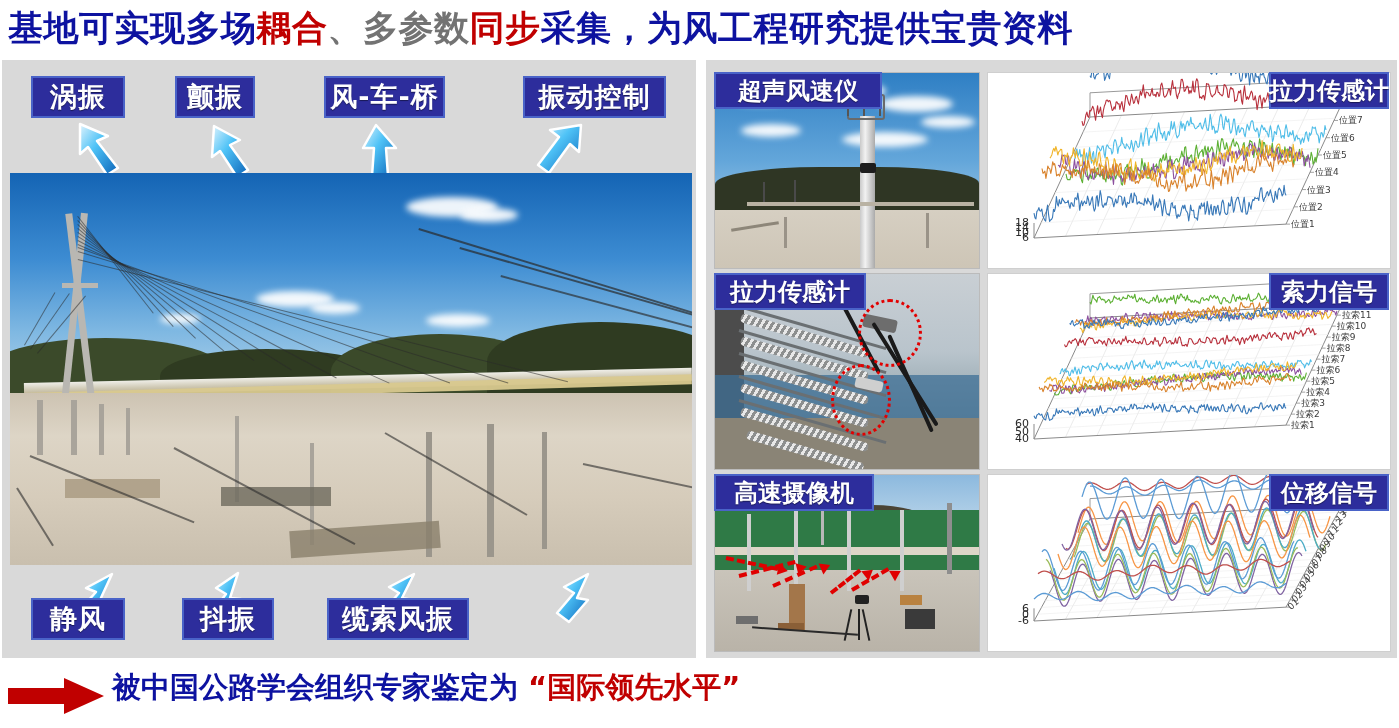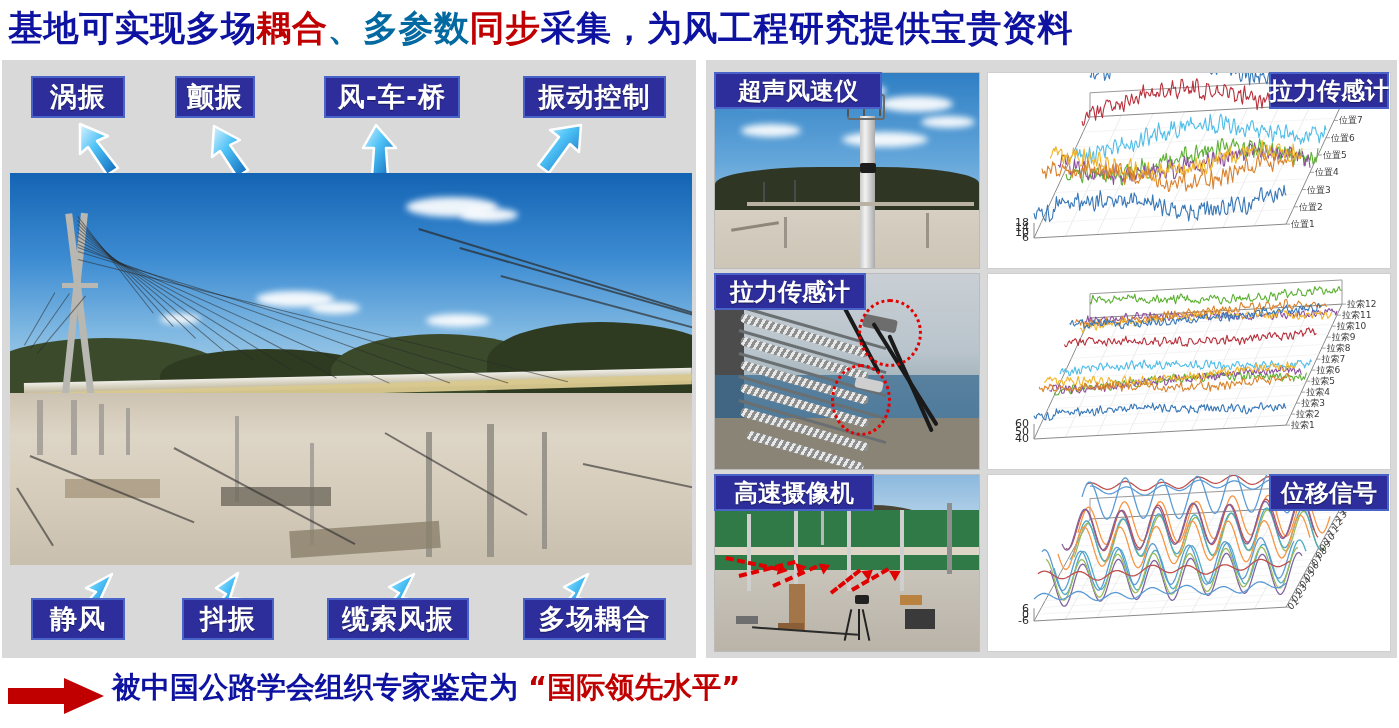--- a/index.html
+++ b/index.html
@@ -111,28 +111,28 @@
     position:absolute;left:112px;top:668px;font-size:29px;font-weight:bold;
     white-space:nowrap;font-family:"DejaVu Sans","Liberation Sans",sans-serif;
   }
 </style>
 </head>
 <body>
 
 <div class="slide">
 
   <div id="title-bar">
-    <div class="ttl" id="title-text"><span style="color: rgb(13, 18, 160);">基地可实现多场</span><span style="color: rgb(192, 0, 0);">耦合</span><span style="color: #0369a1;">、多参数</span><span style="color: rgb(192, 0, 0);">同步</span><span style="color: rgb(13, 18, 160);">采集，为风工程研究提供宝贵资料</span></div>
+    <div class="ttl" id="title-text"><span style="color: rgb(13, 18, 160);">基地可实现多场</span><span style="color: rgb(192, 0, 0);">耦合</span><span style="color: #737373;">、多参数</span><span style="color: rgb(192, 0, 0);">同步</span><span style="color: rgb(13, 18, 160);">采集，为风工程研究提供宝贵资料</span></div>
   </div>
 
   <div id="left-panel">
 
     <div class="blue-box tag-top" style="left:29px;top:16px;width:94px;">涡振</div>
     <div class="blue-box tag-top" style="left:173px;top:16px;width:80px;">颤振</div>
-    <div class="blue-box tag-top" style="left:322px;top:16px;width:136px;">风-车-桥</div>
+    <div class="blue-box tag-top" style="left:322px;top:16px;width:121px;">风-车-桥</div>
     <div class="blue-box tag-top" style="left:521px;top:16px;width:143px;">振动控制</div>
 
     <div class="arrow" style="left:72px;top:60px;">
       <svg viewBox="0 0 52 58">
           <defs>
             <linearGradient id="ga" x1="0" y1="0" x2="1" y2="1">
         <stop offset="0" stop-color="#dff3fd"></stop>
               <stop offset=".42" stop-color="#4fc3f7"></stop>
         <stop offset="1" stop-color="#0b63b8"></stop>
             </linearGradient>
@@ -238,21 +238,20 @@
     </div>
     <div class="arrow" style="left:548px;top:508px;">
       <svg viewBox="0 0 52 58">
           <path d="M38 6 L27 30 L38 32 L19 54 L7 45 L24 25 L14 19 Z" fill="url(#ga)" stroke="#ffffff" stroke-width="2.5" stroke-linejoin="round"></path>
         </svg>
     </div>
 
     <div class="blue-box tag-bot" style="left:29px;top:538px;width:94px;">静风</div>
     <div class="blue-box tag-bot" style="left:180px;top:538px;width:92px;">抖振</div>
     <div class="blue-box tag-bot" style="left:325px;top:538px;width:142px;">缆索风振</div>
-    <div class="blue-box tag-bot" style="left:521px;top:538px;width:143px;">多场耦合</div>
   </div>
 
   <div id="right-panel">
 
     <div class="rcard photo-card" style="left:8px;top:12px;width:264px;height:195px;">
       <div class="p1-sky"></div>
       <div class="cloud" style="left:4%;top:8%;width:70px;height:16px;"></div>
       <div class="cloud" style="left:30%;top:4%;width:92px;height:20px;"></div>
       <div class="cloud" style="left:62%;top:12%;width:74px;height:16px;"></div>
       <div class="cloud" style="left:10%;top:26%;width:60px;height:13px;"></div>
@@ -434,20 +433,21 @@
             <line x1="338.72727272727275" y1="63.139999999999986" x2="342.72727272727275" y2="63.139999999999986" stroke="#8a8a8a" stroke-width="0.8"></line>
             <text x="348.8181818181818" y="55.139999999999986" class="axlab">拉索10</text>
             <line x1="343.8181818181818" y1="52.139999999999986" x2="347.8181818181818" y2="52.139999999999986" stroke="#8a8a8a" stroke-width="0.8"></line>
             <text x="353.9090909090909" y="44.139999999999986" class="axlab">拉索11</text>
             <line x1="348.9090909090909" y1="41.139999999999986" x2="352.9090909090909" y2="41.139999999999986" stroke="#8a8a8a" stroke-width="0.8"></line>
             <text x="359" y="33.139999999999986" class="axlab">拉索12</text>
             <line x1="354" y1="30.139999999999986" x2="358" y2="30.139999999999986" stroke="#8a8a8a" stroke-width="0.8"></line>
           </svg>
         </div>
     </div>
+    <div class="blue-box" style="left:563px;top:213px;width:120px;height:37px;font-size:24px;">索力信号</div>
 
     <div class="rcard photo-card" style="left:8px;top:414px;width:264px;height:176px;">
       <div class="p3-sky"></div>
       <div class="p3-hill"></div>
       <div class="p3-green"></div>
       <div class="p3-gnd"></div>
       <div class="p3-rail"></div>
 
       <div style="position:absolute;left:12%;top:22%;width:4px;height:44%;background:#cfcfcf;"></div>
       <div style="position:absolute;left:30%;top:20%;width:4px;height:46%;background:#cfcfcf;"></div>

